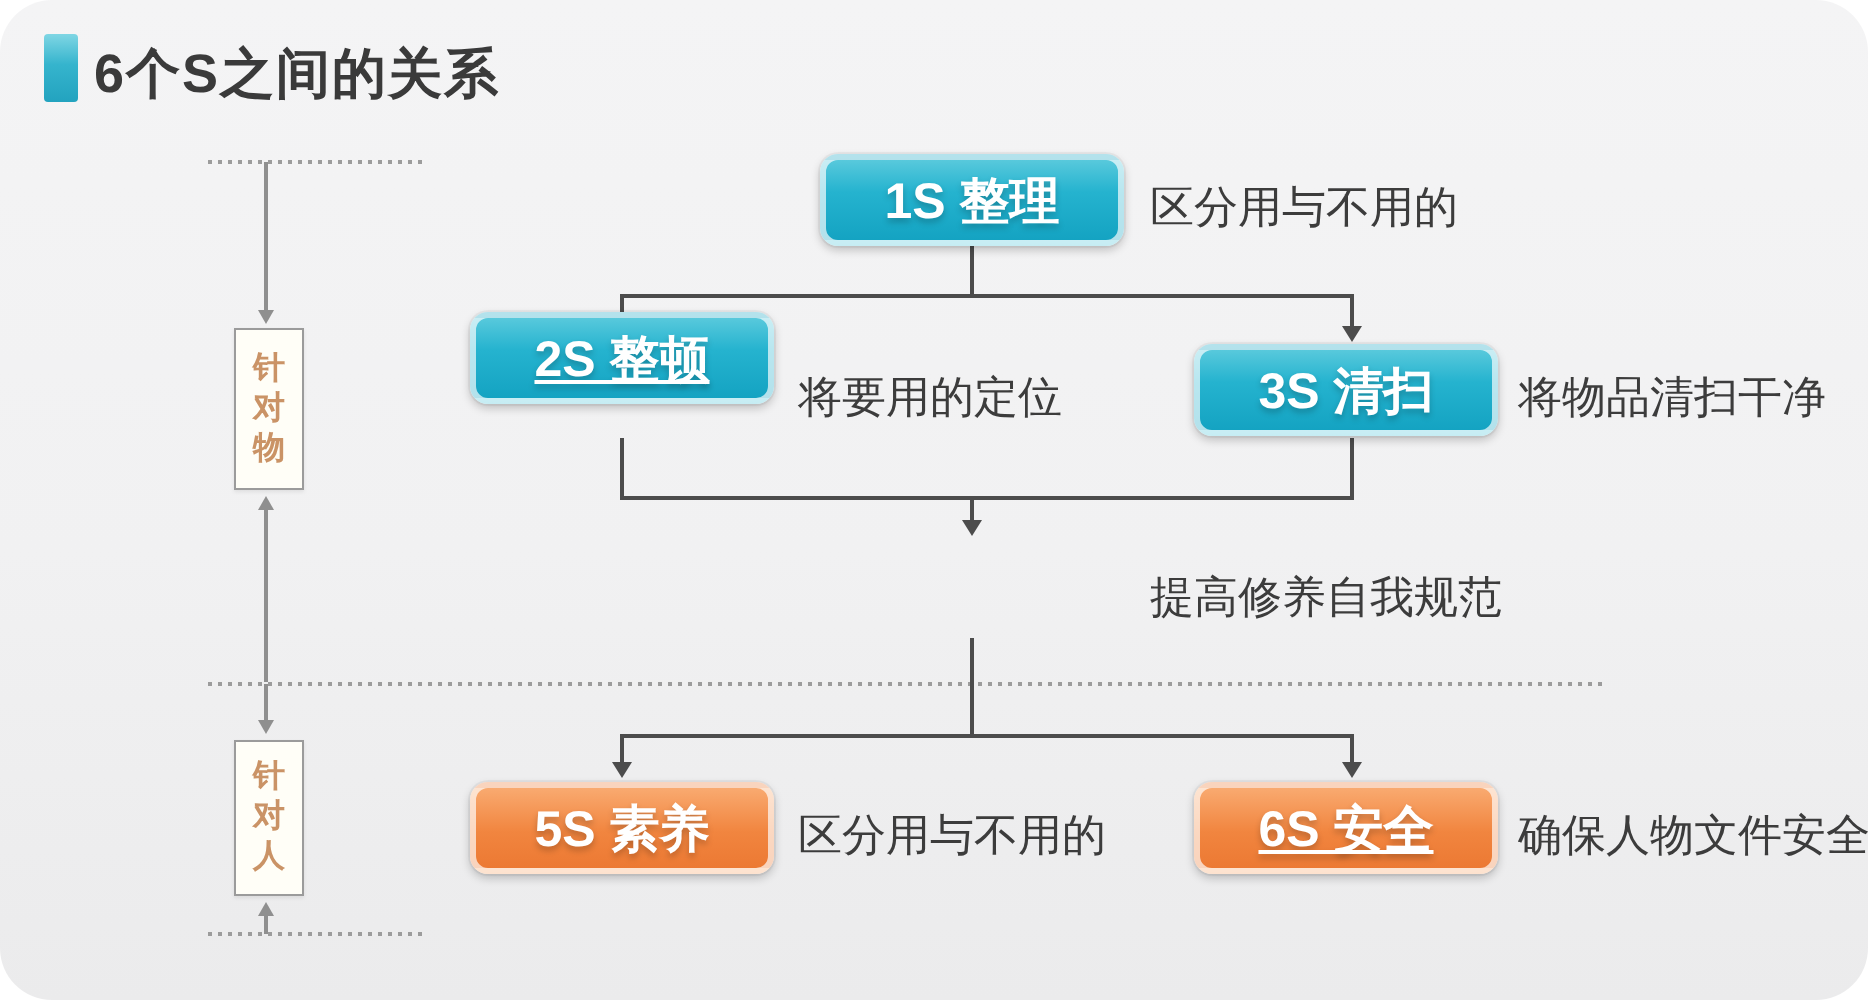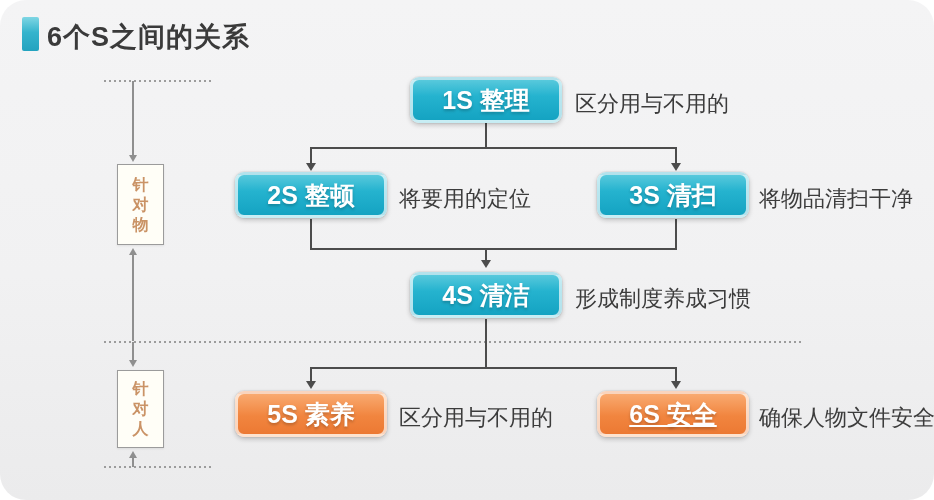--- a/index.html
+++ b/index.html
@@ -15,36 +15,36 @@
   .title-text{position:absolute;left:47px;top:19px;font-size:27px;font-weight:700;color:#3a3a3a;letter-spacing:1px;white-space:nowrap;}
   
   .node{position:absolute;width:152px;height:46px;border-radius:9px;box-sizing:border-box;
     display:flex;align-items:center;justify-content:center;
     font-size:25px;font-weight:700;color:#fff;text-shadow:0 2px 3px rgba(0,0,0,.22);
     border:3px solid rgba(255,255,255,.68);
     box-shadow:0 2px 5px rgba(0,0,0,.22),0 0 0 1px rgba(0,0,0,.04);
     white-space:pre;}
   .teal{background:linear-gradient(180deg,#58c9dc 0%,#25b3cf 40%,#14a3c2 100%);}
   .orange{background:linear-gradient(180deg,#f9aa70 0%,#f1853f 55%,#ec7933 100%);}
-  #n1{left:410px;top:77px;} #n2{left:235px;top:172px;} #n3{left:597px;top:172px;}
+  #n1{left:410px;top:77px;} #n2{left:235px;top:156px;text-decoration:underline;} #n3{left:597px;top:172px;}
   #n4{left:410px;top:272px;} #n5{left:235px;top:391px;} #n6{left:597px;top:391px;text-decoration:underline;}
   
   .desc{position:absolute;font-size:22px;color:#3c3c3c;white-space:nowrap;}
   #d1{left:575px;top:89px;} #d2{left:399px;top:184px;} #d3{left:759px;top:184px;}
   #d4{left:575px;top:284px;} #d5{left:399px;top:403px;} #d6{left:759px;top:403px;}
   
   .vline{position:absolute;width:2px;background:#4c4c4c;}
   .hline{position:absolute;height:2px;background:#4c4c4c;}
   .arr-d{position:absolute;width:0;height:0;border-left:5px solid transparent;border-right:5px solid transparent;border-top:8px solid #4c4c4c;}
   
   .rvline{position:absolute;width:2px;background:#8f8f8f;}
   .dash{position:absolute;height:2px;background-image:repeating-linear-gradient(90deg,#9c9c9c 0 2px,transparent 2px 5px);}
   .rail-arr-d{position:absolute;width:0;height:0;border-left:4px solid transparent;border-right:4px solid transparent;border-top:7px solid #8f8f8f;}
   .rail-arr-u{position:absolute;width:0;height:0;border-left:4px solid transparent;border-right:4px solid transparent;border-bottom:7px solid #8f8f8f;}
-  .rail-box{position:absolute;width:47px;box-sizing:border-box;background:#fffef7;border:1px solid #9b9b9b;
+  .rail-box{position:absolute;width:35px;box-sizing:border-box;background:#fffef7;border:1px solid #9b9b9b;
     display:flex;align-items:center;justify-content:center;box-shadow:0 1px 2px rgba(0,0,0,.08);}
   .rail-box p{margin:0;width:18px;word-break:break-all;text-align:center;
     font-size:16px;line-height:20px;color:#ca9366;font-weight:600;}
   #railbox-wu{left:117px;top:164px;height:81px;}
   #railbox-ren{left:117px;top:370px;height:78px;}
 </style>
 </head>
 <body>
 
 <div class="stage">
@@ -88,24 +88,23 @@
   <div class="vline" style="left:485px;top:319px;height:48px;"></div>
   <div class="hline" style="left:310px;top:367px;width:367px;"></div>
   <div class="vline" style="left:310px;top:367px;height:14px;"></div>
   <div class="vline" style="left:675px;top:367px;height:14px;"></div>
   <div class="arr-d" style="left:306px;top:381px;"></div>
   <div class="arr-d" style="left:671px;top:381px;"></div>
 
   <div class="node teal" id="n1"><span>1S 整理</span></div>
   <div class="node teal" id="n2"><span>2S 整顿</span></div>
   <div class="node teal" id="n3"><span>3S 清扫</span></div>
-  <div class="node teal" id="n4"><span>4S 清洁</span></div>
   <div class="node orange" id="n5"><span>5S 素养</span></div>
   <div class="node orange" id="n6"><span>6S 安全</span></div>
 
   <div class="desc" id="d1">区分用与不用的</div>
   <div class="desc" id="d2">将要用的定位</div>
   <div class="desc" id="d3">将物品清扫干净</div>
-  <div class="desc" id="d4">形成制度养成习惯</div>
+  <div class="desc" id="d4">提高修养自我规范</div>
   <div class="desc" id="d5">区分用与不用的</div>
   <div class="desc" id="d6">确保人物文件安全</div>
 
 </div>
 
 </body></html>

